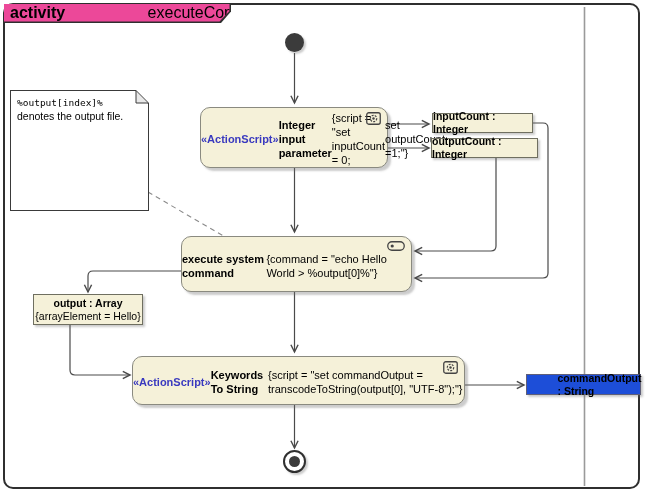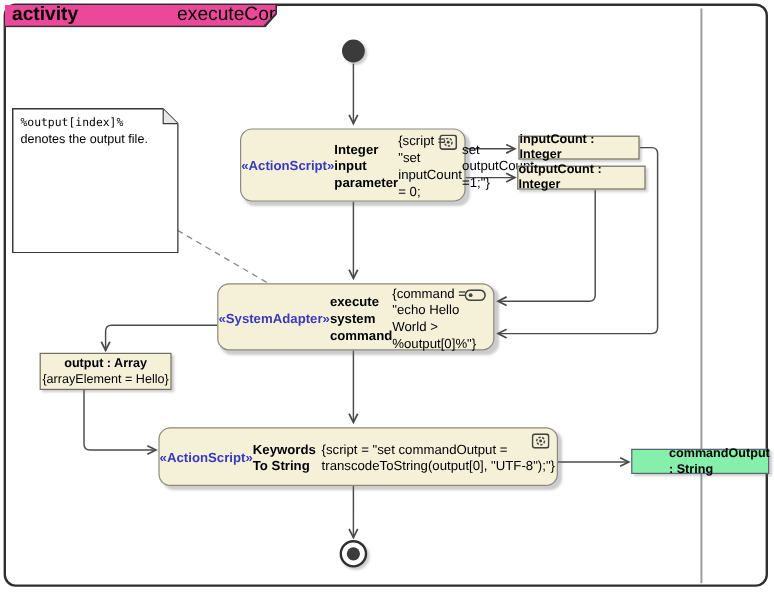--- a/index.html
+++ b/index.html
@@ -30,21 +30,21 @@
   .node-body { font-weight:normal; }
   .corner-icon { position:absolute; top:4px; right:6px; }
 
   
   .obj { position:absolute; z-index:2; background:#f5f1d9; border:1px solid #6f6f60;
          box-shadow:2px 2px 2px rgba(110,110,110,0.35);
          display:flex; flex-direction:column; align-items:center; justify-content:center;
          box-sizing:border-box; font-size:10.5px; line-height:13px; color:#000; }
   .obj .obj-name { font-weight:bold; }
   .obj .obj-detail { font-weight:normal; }
-  .obj.lavender { background:#86efac; border-color:#5f5f78;padding-left:32px; }
+  .obj.lavender { background:#1d4ed8; border-color:#5f5f78;padding-left:32px; }
 
   
   .note { position:absolute; left:10px; top:90px; width:139px; height:121px; z-index:2; }
   .note-bg { position:absolute; inset:0; background:#3a3a3a;
              clip-path:polygon(0 0, calc(100% - 13px) 0, 100% 13px, 100% 100%, 0 100%); }
   .note-fg { position:absolute; left:1px; top:1px; width:137px; height:119px; background:#ffffff;
              clip-path:polygon(0 0, calc(100% - 12.5px) 0, 100% 12.5px, 100% 100%, 0 100%);
              box-sizing:border-box; padding:5px 6px; font-size:10.5px; line-height:13.5px; color:#000; }
   .note-title { font-weight:bold; margin-bottom:12px; }
   .note code { font-family:"DejaVu Sans Mono","Liberation Mono",monospace; font-size:9.5px; }
@@ -125,21 +125,20 @@
   </div>
   <div class="obj" style="left:432px; top:113px; width:101px; height:20px;">
     <div class="obj-name">inputCount : Integer</div>
   </div>
 
   <div class="node" style="left:181px; top:236px; width:231px; height:56px; padding-top:3px;">
     <svg class="corner-icon" width="18" height="10" viewBox="0 0 18 10">
       <rect x="0.75" y="0.75" width="16.5" height="8.5" rx="4.2" fill="none" stroke="#444" stroke-width="1.3"></rect>
       <circle cx="5.2" cy="5" r="1.6" fill="#444"></circle>
     </svg>
-    <div class="stereo">«SystemAdapter»</div>
     <div class="node-name">execute system command</div>
     <div class="node-body">{command = "echo Hello World &gt; %output[0]%"}</div>
   </div>
 
   <div class="obj" style="left:33px; top:294px; width:110px; height:31px;">
     <div class="obj-name">output : Array</div>
     <div class="obj-detail">{arrayElement = Hello}</div>
   </div>
 
   <div class="node" style="left:132px; top:356px; width:333px; height:49px; padding-top:2px;">

